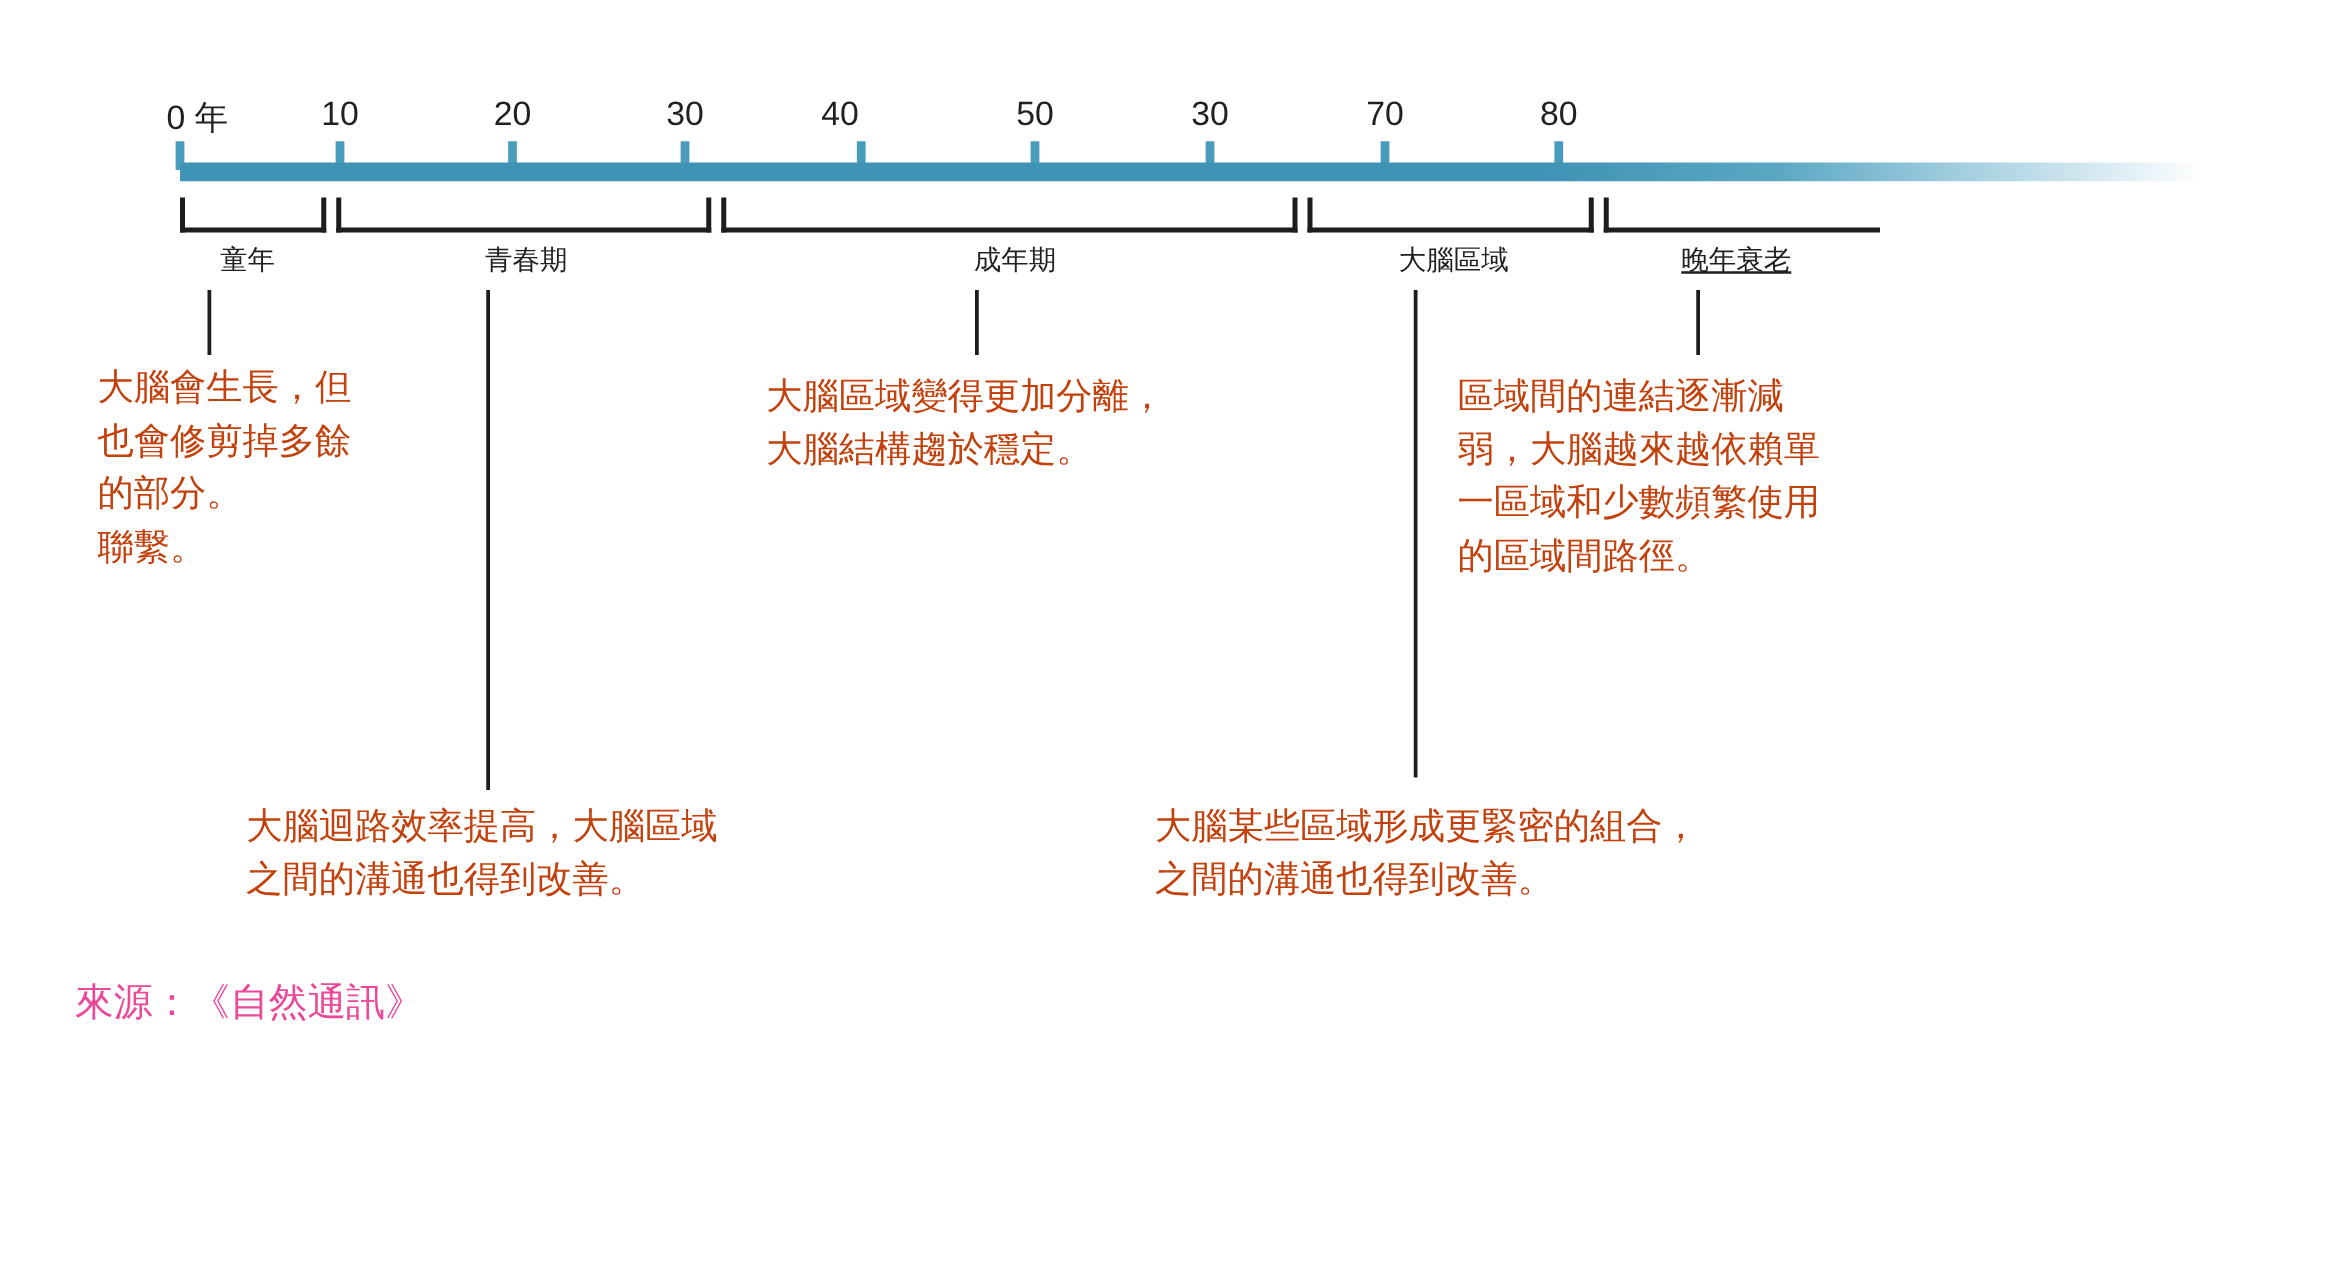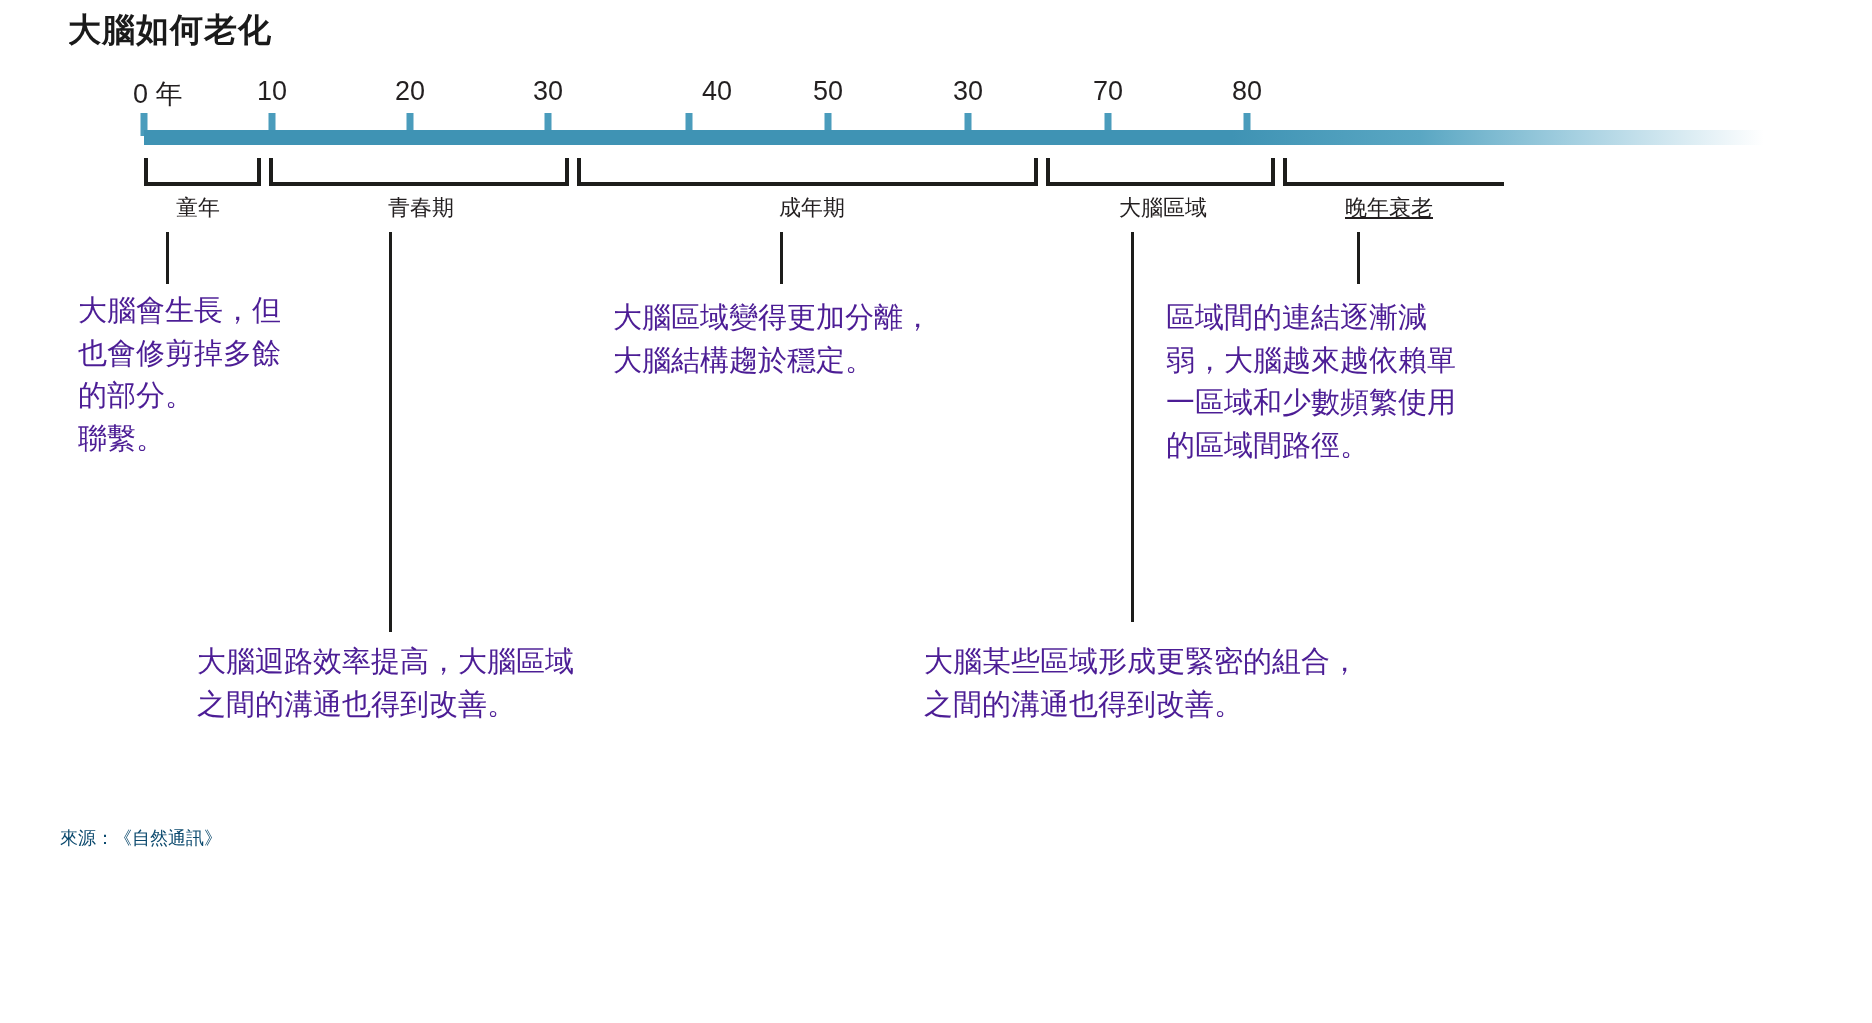--- a/index.html
+++ b/index.html
@@ -64,44 +64,43 @@
   
   .leader{
     position:absolute;
     width:3px;background:#1d1d1b;
   }
 
   
   .note{
     position:absolute;
     font-size:29px;line-height:1.47;
-    color:#4c1d95;
+    color:#c2410c;
     white-space:pre-line;
   }
 
   
   .source{
-    position:absolute;left:60px;top:826px;
-    font-size:18px;color:#0c4a6e;white-space:nowrap;
+    position:absolute;left:60px;top:781px;
+    font-size:31px;color:#ec4899;white-space:nowrap;
   }
 </style>
 </head>
 <body>
 
 <div class="canvas">
 
-  <div class="title">大腦如何老化</div>
 
   <div class="axis-zone">
     <div id="tick-labels">
         <div class="tick-label first" style="left: 112px;">0 年</div>
         <div class="tick-label" style="left: 240px;">10</div>
         <div class="tick-label" style="left: 378px;">20</div>
         <div class="tick-label" style="left: 516px;">30</div>
-        <div class="tick-label" style="left: 685px;">40</div>
+        <div class="tick-label" style="left: 640px;">40</div>
         <div class="tick-label" style="left: 796px;">50</div>
         <div class="tick-label" style="left: 936px;">30</div>
         <div class="tick-label" style="left: 1076px;">70</div>
         <div class="tick-label" style="left: 1215px;">80</div>
       </div>
     <div id="tick-marks">
         <div class="tick-mark" style="left: 112px;"></div>
         <div class="tick-mark" style="left: 240px;"></div>
         <div class="tick-mark" style="left: 378px;"></div>
         <div class="tick-mark" style="left: 516px;"></div>

